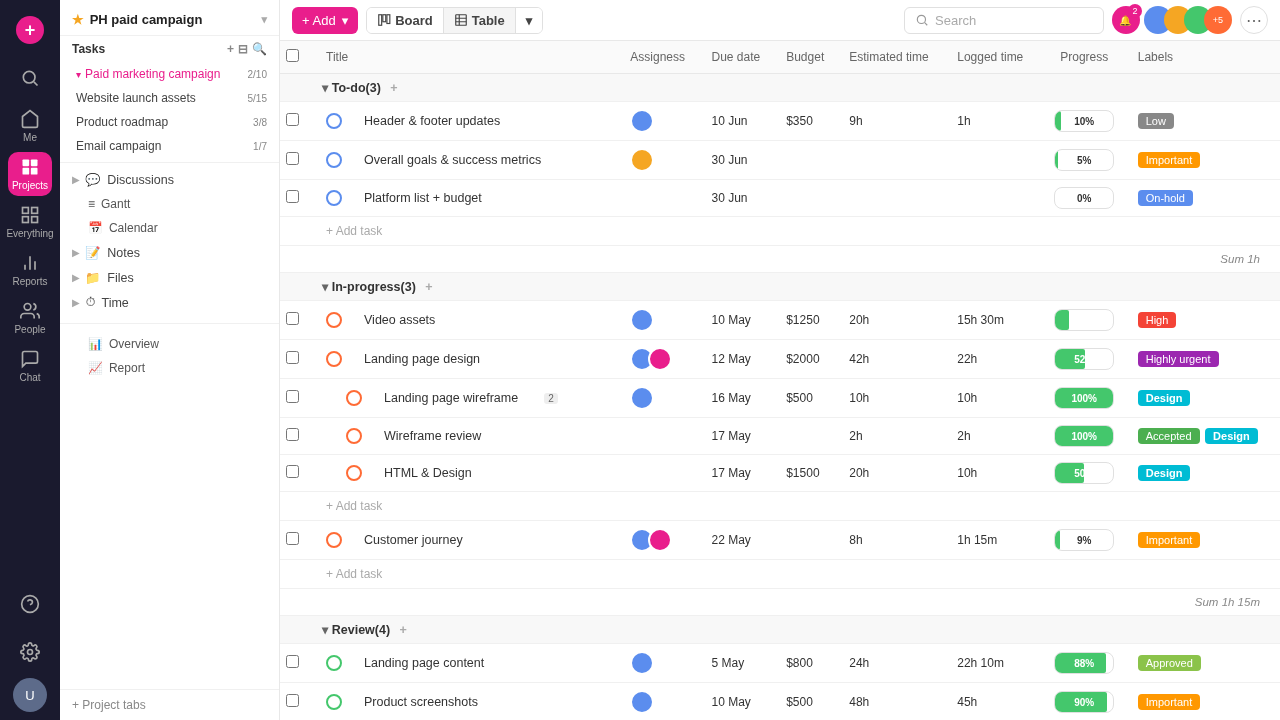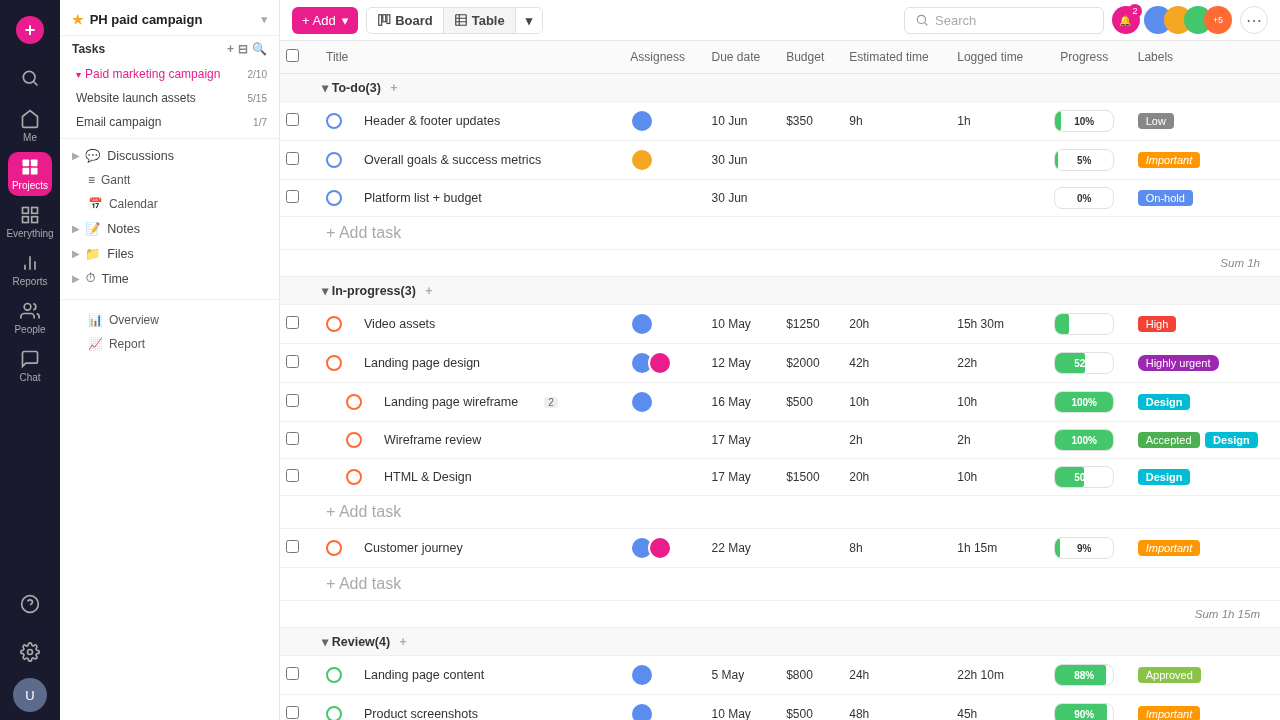--- a/index.html
+++ b/index.html
@@ -315,29 +315,29 @@
     .label-badge {
       display: inline-block;
       padding: 2px 8px;
       border-radius: 4px;
       font-size: 11px;
       font-weight: 500;
       color: #fff;
       white-space: nowrap;
     }
     .label-low { background: #888; }
-    .label-important { background: #ff9800; font-style: italic; }
+    .label-important { background: #ff9800; }
     .label-onhold { background: #5b8dee; }
     .label-high { background: #f44336; }
-    .label-highlyurgent { background: #9c27b0; border-radius: 7px; }
+    .label-highlyurgent { background: #9c27b0; }
     .label-design { background: #00bcd4; font-weight: bold; }
     .label-accepted { background: #4caf50; }
     .label-approved { background: #8bc34a; }
 
-    .add-task-row td { color: #aaa; cursor: pointer; font-size: 16px; }
+    .add-task-row td { color: #aaa; cursor: pointer; font-size: 12px; }
     .sum-row td { color: #888; font-size: 11.5px; text-align: right; }
     .sum-row td.sum-val { font-style: italic; }
 
     .group-add { color: #aaa; cursor: pointer; margin-left: 6px; }
     .task-count-badge { 
       background: #eee; 
       border-radius: 3px; 
       padding: 0 4px; 
       font-size: 10px; 
       color: #666;
@@ -447,20 +447,24 @@
   <div class="task-item active">
     <span style="font-size:10px">▾</span>
     <span>Paid marketing campaign</span>
     <span class="badge">2/10</span>
   </div>
   <div class="task-item">
     <span>Website launch assets</span>
     <span class="badge">5/15</span>
   </div>
   <div class="task-item">
+    <span>Product roadmap</span>
+    <span class="badge">3/8</span>
+  </div>
+  <div class="task-item">
     <span>Email campaign</span>
     <span class="badge">1/7</span>
   </div>
 
   <div class="divider"></div>
 
   <div class="sidebar-group">
     <span style="font-size:10px; color:#aaa">▶</span>
     <span>💬</span>
     <span>Discussions</span>
@@ -493,20 +497,25 @@
 
   <div class="sidebar-subitem">
     <span>📊</span>
     <span>Overview</span>
   </div>
   <div class="sidebar-subitem">
     <span>📈</span>
     <span>Report</span>
   </div>
 
+  <div class="sidebar-footer">
+    <div class="add-tabs-btn">
+      <span>+ Project tabs</span>
+    </div>
+  </div>
 </div>
 
 <div class="main">
 
   <div class="toolbar">
     <button class="btn-add">
       <span>+ Add</span>
       <span class="chevron">▾</span>
     </button>
     <div class="view-group">

